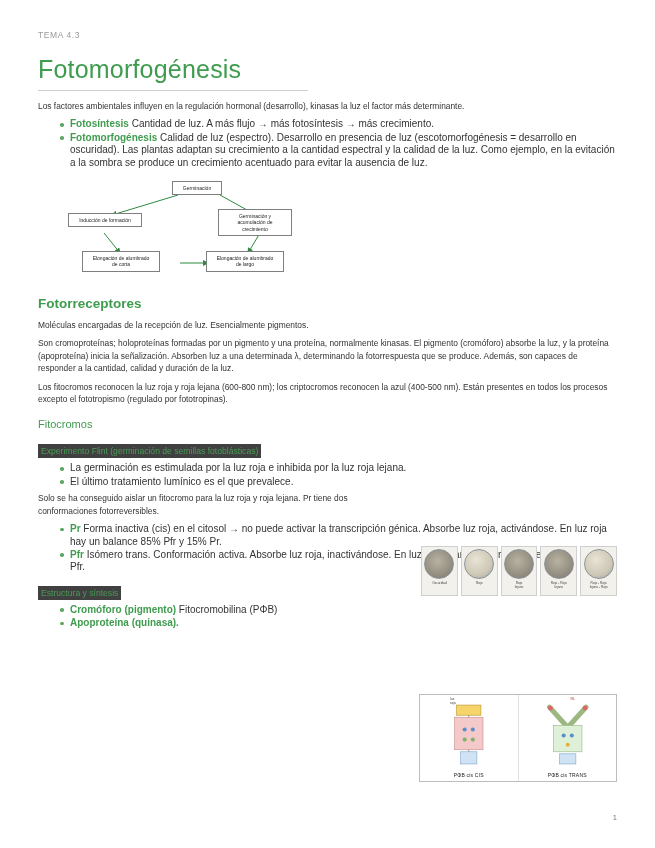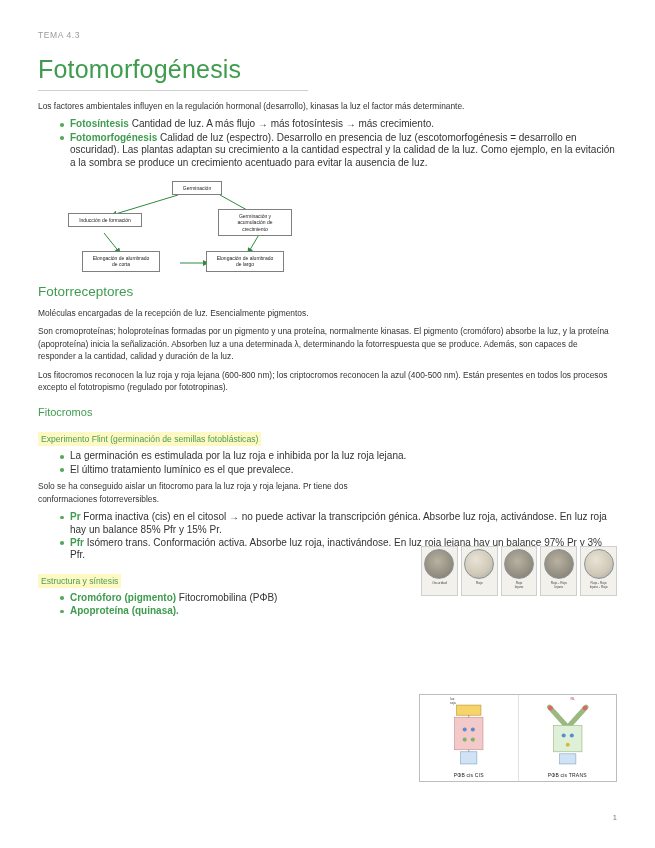--- a/index.html
+++ b/index.html
@@ -71,32 +71,32 @@
     border-radius: 50%;
     background: #5aa85f;
   }
   .g-bold {
     color: #3f9c4f;
     font-weight: bold;
   }
   h2.sec {
     color: #3f9c4f;
     font-size: 13.5px;
-    font-weight: normal;
-    margin: 4px 0 8px 0;
+    font-weight: bold;
+    margin: 16px 0 8px 0;
   }
   h3.sub {
     color: #3f9c4f;
     font-size: 11px;
     font-weight: normal;
     margin: 13px 0 6px 0;
   }
   .hl {
     display: inline-block;
-    background: #fef9c3;
+    background: #404040;
     color: #4a9b57;
     font-size: 8.6px;
     line-height: 12px;
     padding: 1px 3px;
     margin: 8px 0 4px 0;
   }
   
   .diagram {
     position: relative;
     width: 268px;

